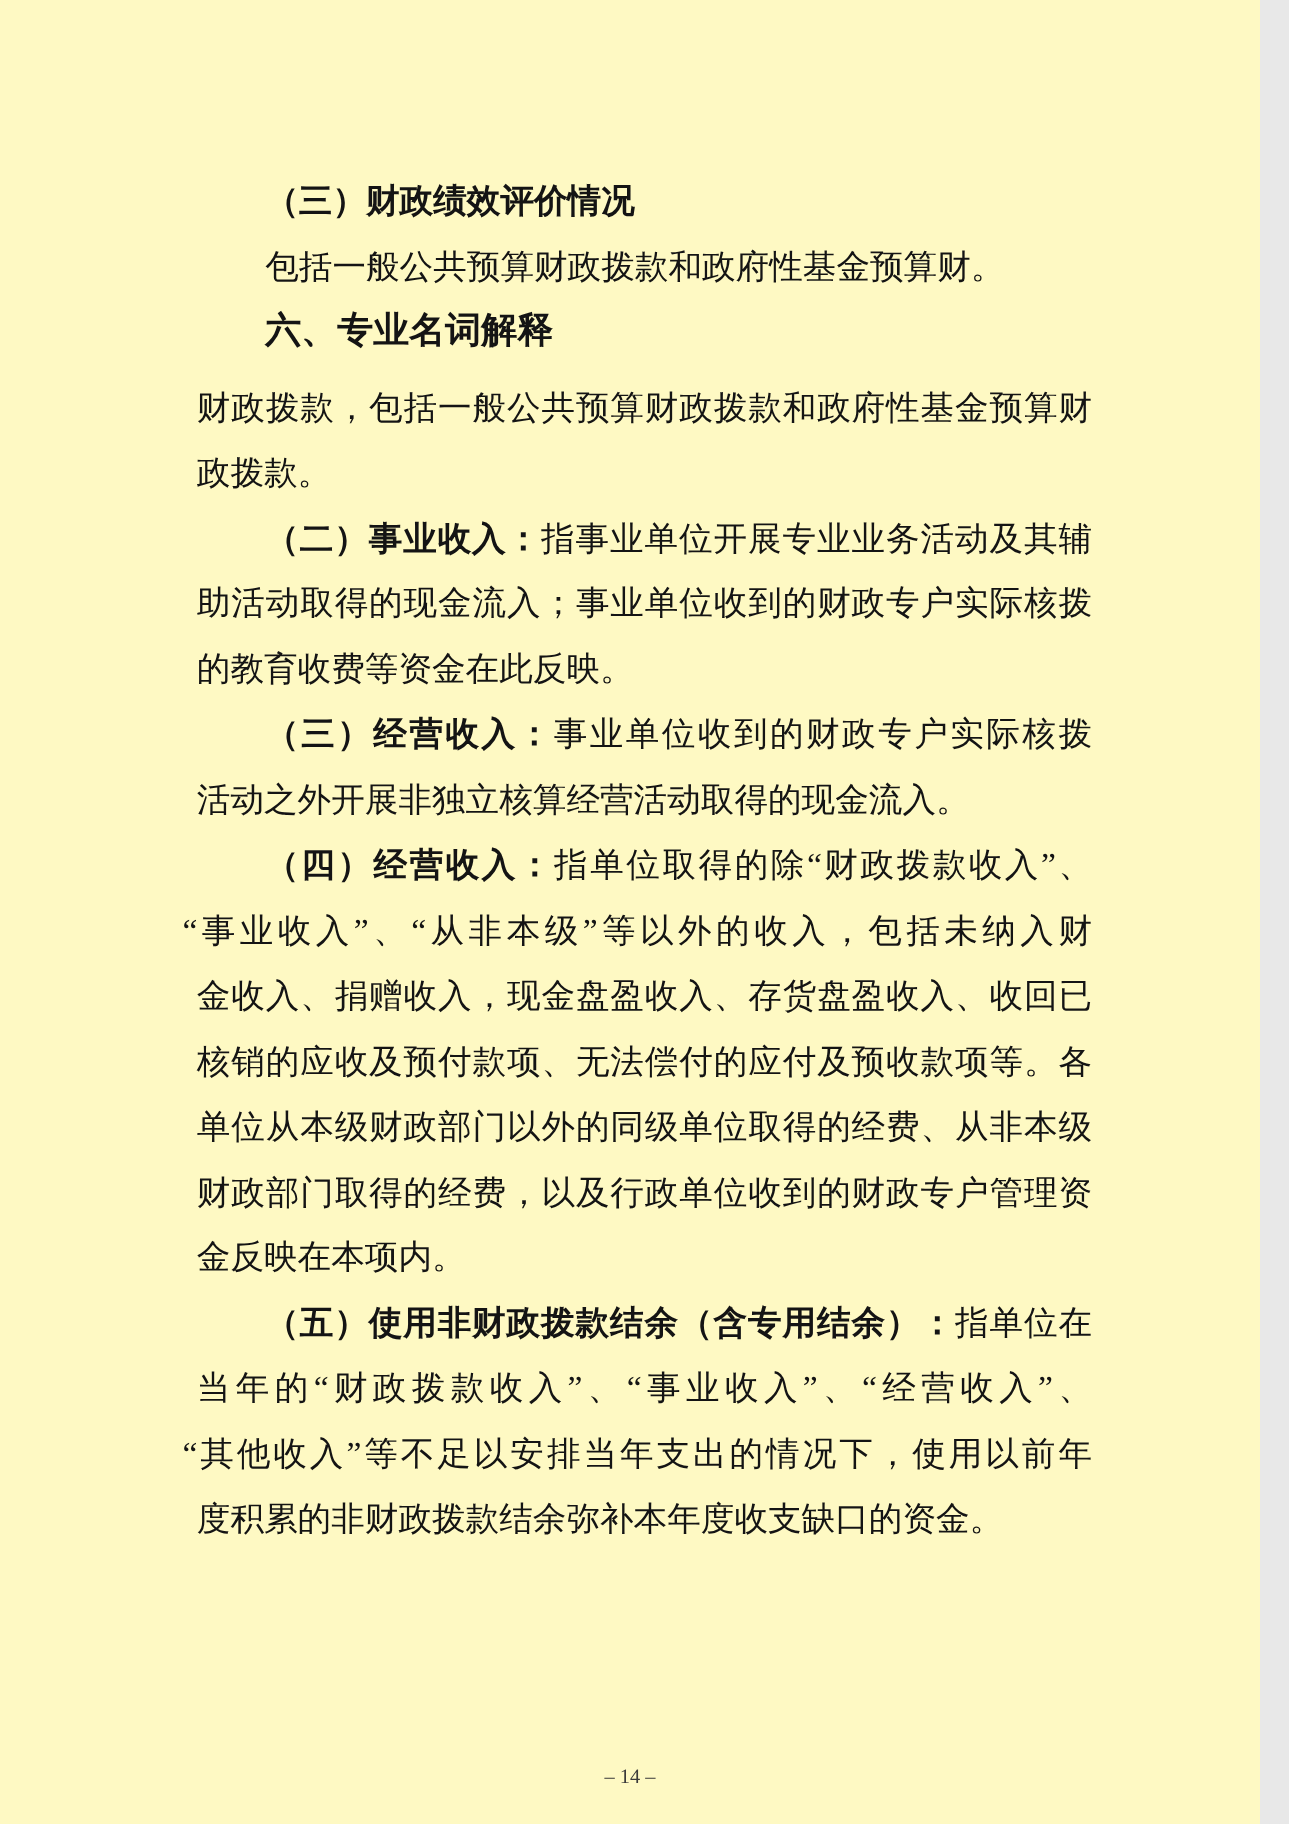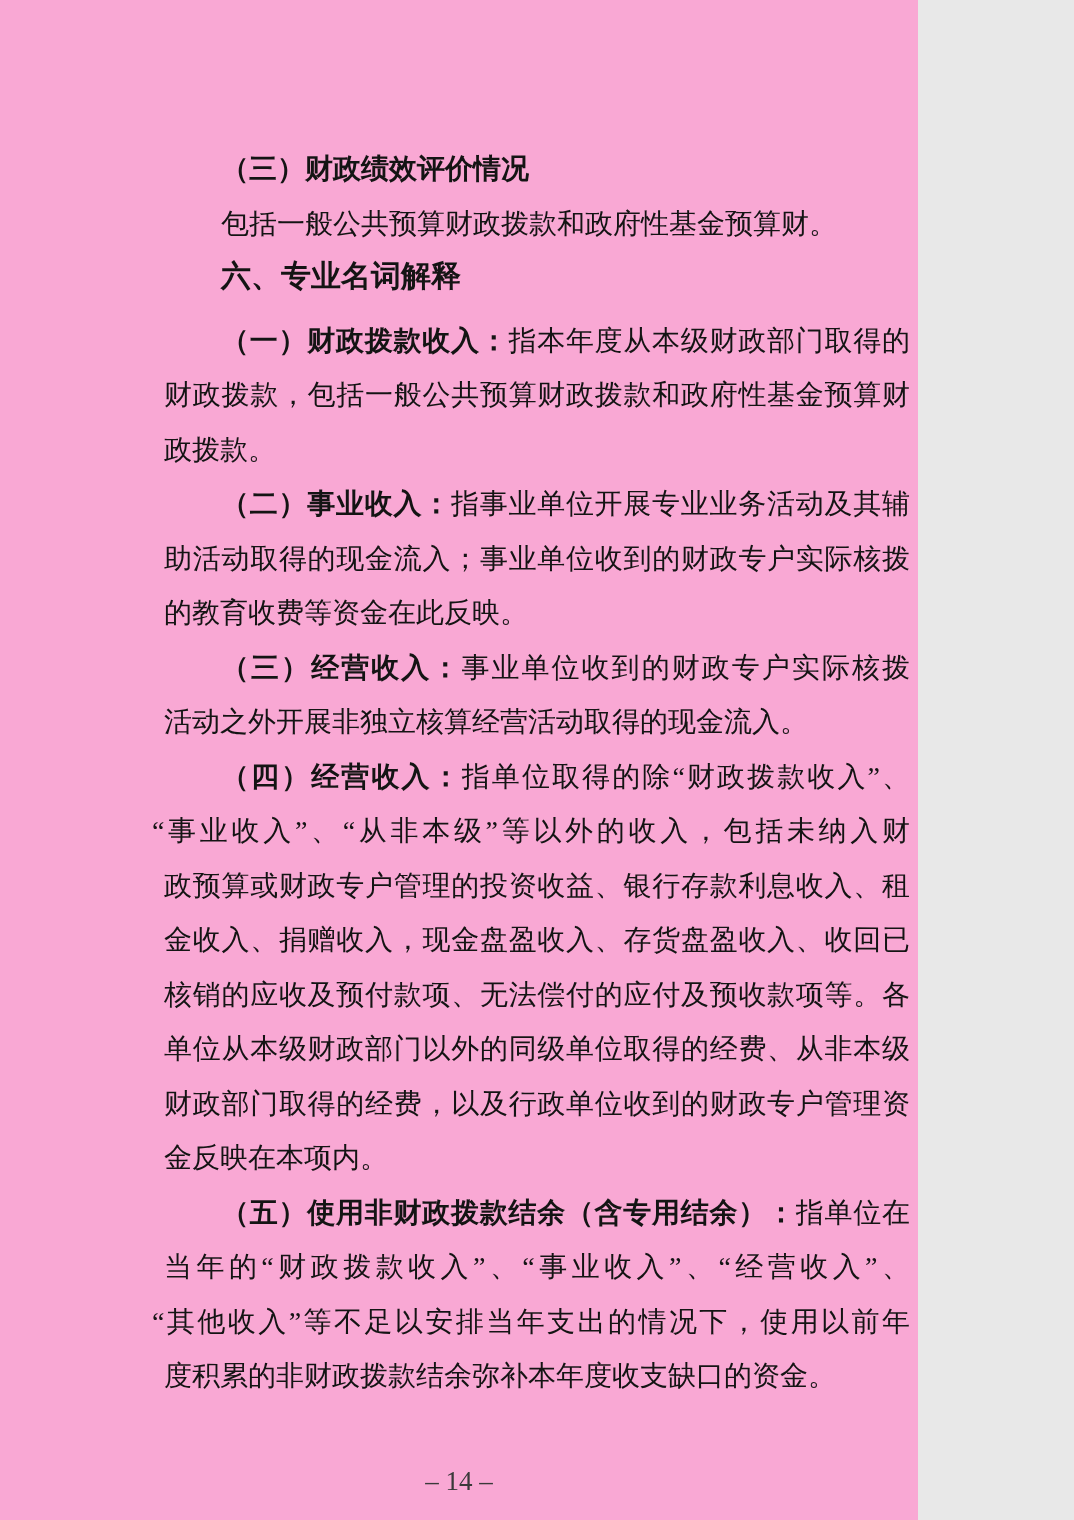--- a/index.html
+++ b/index.html
@@ -1,20 +1,20 @@
 <!DOCTYPE html>
 <html><head>
 <meta charset="utf-8">
 <style>
   html, body { margin: 0; padding: 0; background: #e8e8e8; }
   .page {
     position: relative;
-    width: 918px;
+    width: 1050px;
     height: 1520px;
-    background: #f9a8d4;
+    background: #fef9c3;
     font-family: "Liberation Serif", "DejaVu Serif", serif;
     color: #141414;
     overflow: hidden;
   }
   .textblock {
     position: absolute;
     left: 164px;
     top: 142px;
     width: 746px;
     font-size: 28px;
@@ -38,51 +38,49 @@
     font-weight: 700;
     font-size: 30px;
     margin-bottom: 8px;
   }
   .footer {
     position: absolute;
     left: 0;
     width: 100%;
     top: 1466px;
     text-align: center;
-    font-size: 27px;
+    font-size: 17px;
     color: #3a3a3a;
     line-height: 30px;
   }
 </style>
 </head>
 <body>
 
 <div class="page">
   <div class="textblock">
 
     <div class="ln ind hk"><span class="b">（三）财政绩效评价情况</span></div>
 
     <div class="ln ind"><span>包括一般公共预算财政拨款和政府性基金预算财。</span></div>
 
     <div class="ln ind hg"><span>六、专业名词解释</span></div>
 
-    <div class="ln ind jf"><span class="b">（一）财政拨款收入：</span><span>指本年度从本级财政部门取得的</span></div>
     <div class="ln jf"><span>财政拨款，包括一般公共预算财政拨款和政府性基金预算财</span></div>
     <div class="ln"><span>政拨款。</span></div>
 
     <div class="ln ind jf"><span class="b">（二）事业收入：</span><span>指事业单位开展专业业务活动及其辅</span></div>
     <div class="ln jf"><span>助活动取得的现金流入；事业单位收到的财政专户实际核拨</span></div>
     <div class="ln"><span>的教育收费等资金在此反映。</span></div>
 
     <div class="ln ind jf"><span class="b">（三）经营收入：</span><span>事业单位收到的财政专户实际核拨</span></div>
     <div class="ln"><span>活动之外开展非独立核算经营活动取得的现金流入。</span></div>
 
     <div class="ln ind jf"><span class="b">（四）经营收入：</span><span>指单位取得的除“财政拨款收入”、</span></div>
     <div class="ln jf hang"><span>“事业收入”、“从非本级”等以外的收入，包括未纳入财</span></div>
-    <div class="ln jf"><span>政预算或财政专户管理的投资收益、银行存款利息收入、租</span></div>
     <div class="ln jf"><span>金收入、捐赠收入，现金盘盈收入、存货盘盈收入、收回已</span></div>
     <div class="ln jf"><span>核销的应收及预付款项、无法偿付的应付及预收款项等。各</span></div>
     <div class="ln jf"><span>单位从本级财政部门以外的同级单位取得的经费、从非本级</span></div>
     <div class="ln jf"><span>财政部门取得的经费，以及行政单位收到的财政专户管理资</span></div>
     <div class="ln"><span>金反映在本项内。</span></div>
 
     <div class="ln ind jf"><span class="b">（五）使用非财政拨款结余（含专用结余）：</span><span>指单位在</span></div>
     <div class="ln jf"><span>当年的“财政拨款收入”、“事业收入”、“经营收入”、</span></div>
     <div class="ln jf hang"><span>“其他收入”等不足以安排当年支出的情况下，使用以前年</span></div>
     <div class="ln"><span>度积累的非财政拨款结余弥补本年度收支缺口的资金。</span></div>

